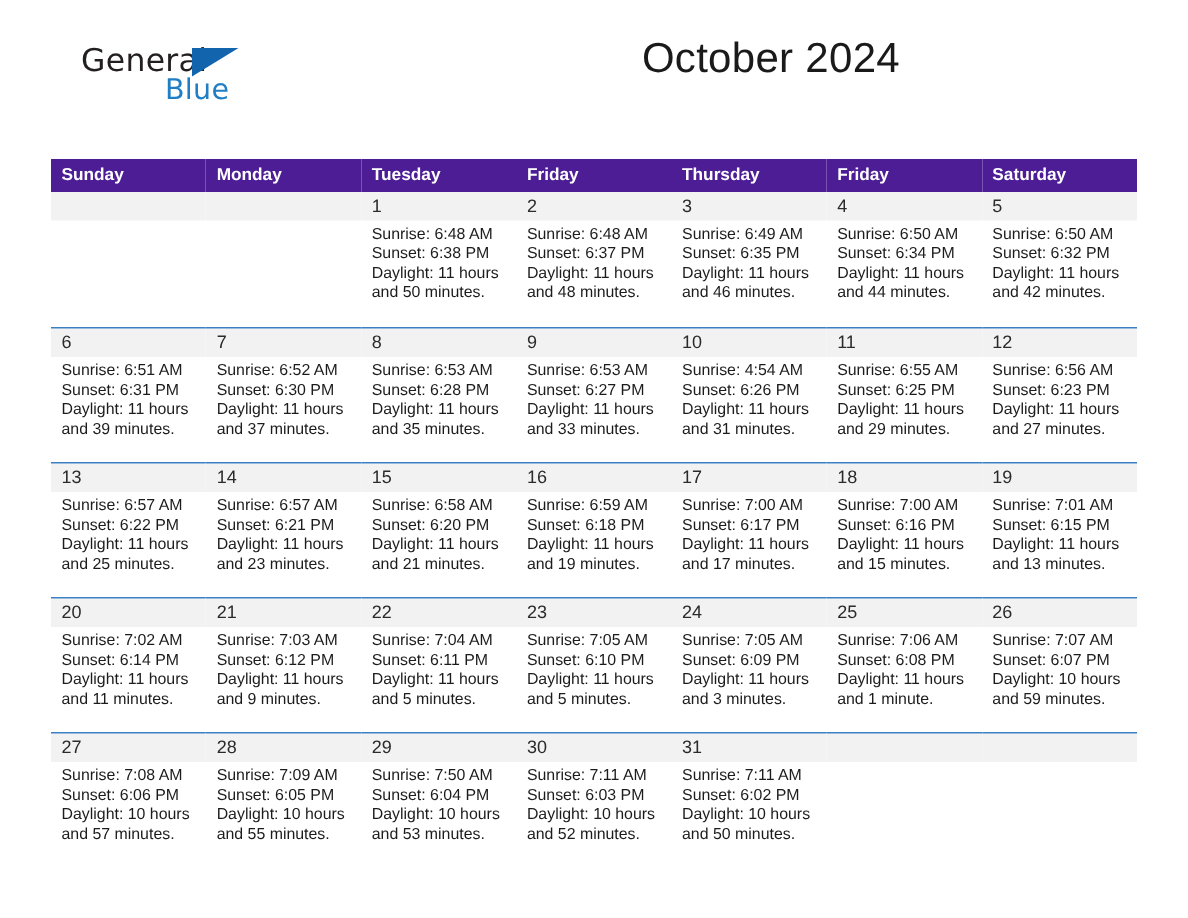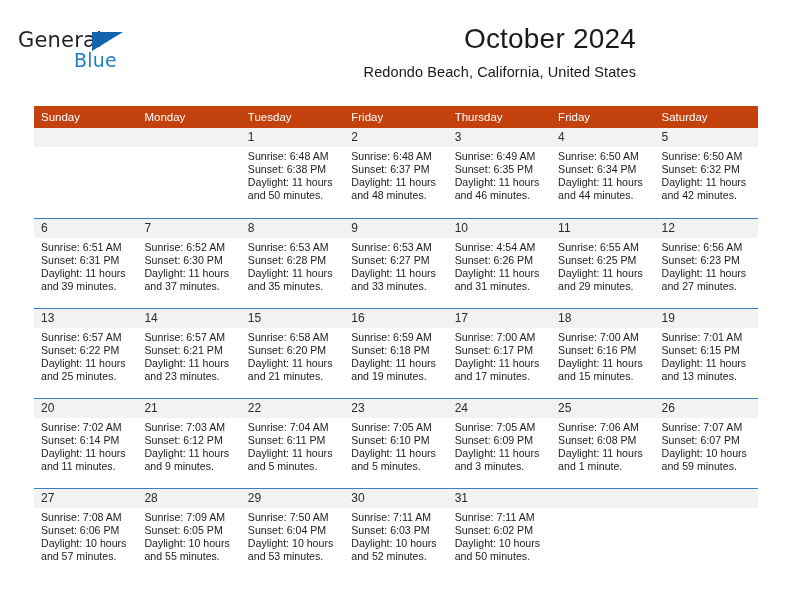--- a/index.html
+++ b/index.html
@@ -12,21 +12,21 @@
     height: 612px;
     font-family: "Liberation Sans", sans-serif;
     color: #000000;
     overflow: hidden;
   }
   .page {
     position: relative;
     width: 652px;
     height: 612px;
     box-sizing: border-box;
-    padding: 0 16px;
+    padding: 0 52px;
   }
 
   
   .header {
     position: relative;
     height: 72px;
     padding-top: 22px;
     box-sizing: border-box;
   }
   .logo {
@@ -60,21 +60,21 @@
     top: 21px;
     font-size: 19px;
     letter-spacing: .2px;
     color: #1f7ec4;
     font-family: "DejaVu Sans", sans-serif;
   }
   .titles {
     position: absolute;
     right: 0;
     top: 22px;
-    text-align: right;
+    text-align: left;
   }
   .cal-title {
     font-size: 28px;
     font-weight: 400;
     color: #1a1a1a;
     line-height: 1.18;
     letter-spacing: .2px;
   }
   .cal-subtitle {
     font-size: 14.5px;
@@ -89,24 +89,24 @@
     position: absolute;
     left: 34px;
     top: 106px;
     width: 724px;
     border-collapse: collapse;
     table-layout: fixed;
   }
   .calendar col { width: 103.43px; }
 
   thead th {
-    background: #c2410c;
+    background: #4c1d95;
     color: #ffffff;
     font-size: 11.5px;
-    font-weight: 400;
+    font-weight: 700;
     text-align: left;
     padding: 5px 0 5px 7px;
     height: 19px;
     box-sizing: border-box;
   }
 
   tbody td {
     vertical-align: top;
     padding: 0;
     border-top: 1.4px solid #3a7fc1;
@@ -139,21 +139,20 @@
 <div class="page">
 
   <div class="header">
     <div class="logo">
       <span class="logo-general">General</span>
       <span class="logo-tri"></span>
       <span class="logo-blue">Blue</span>
     </div>
     <div class="titles">
       <div class="cal-title">October 2024</div>
-      <div class="cal-subtitle">Redondo Beach, California, United States</div>
     </div>
   </div>
 
   <table class="calendar">
     <colgroup>
       <col>
         <col>
         <col>
         <col>
         <col>

